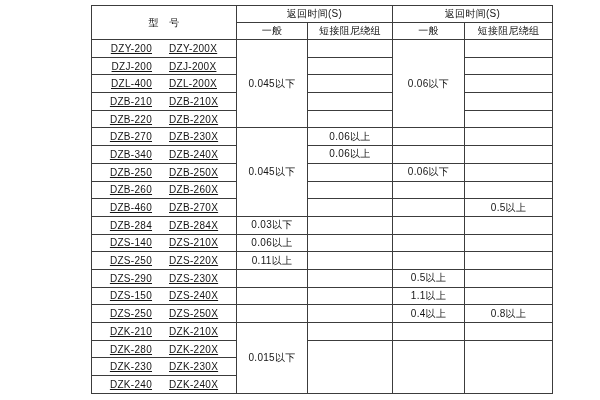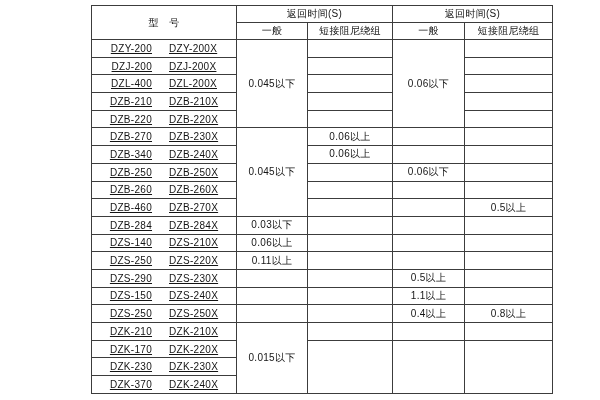--- a/index.html
+++ b/index.html
@@ -262,39 +262,39 @@
           </div>
         </td>
       <td rowspan="4">0.015以下</td>
       <td></td>
       <td></td>
       <td></td>
     </tr>
     <tr>
       <td>
           <div class="model-wrap">
-            <span>DZK-170</span>
+            <span>DZK-280</span>
             <span>DZK-220X</span>
           </div>
         </td>
       <td rowspan="3"></td>
       <td rowspan="3"></td>
       <td rowspan="3"></td>
     </tr>
     <tr>
       <td>
           <div class="model-wrap">
             <span>DZK-230</span>
             <span>DZK-230X</span>
           </div>
         </td>
     </tr>
     <tr>
       <td>
           <div class="model-wrap">
-            <span>DZK-370</span>
+            <span>DZK-240</span>
             <span>DZK-240X</span>
           </div>
         </td>
     </tr>
 
   </tbody>
 </table>
 
 </body></html>

